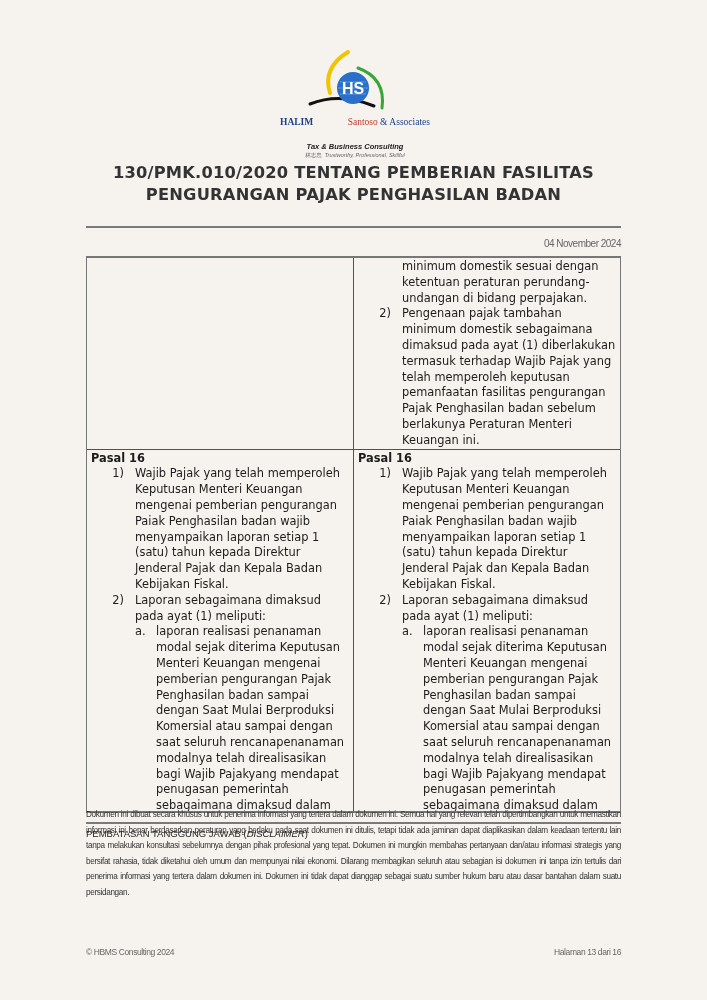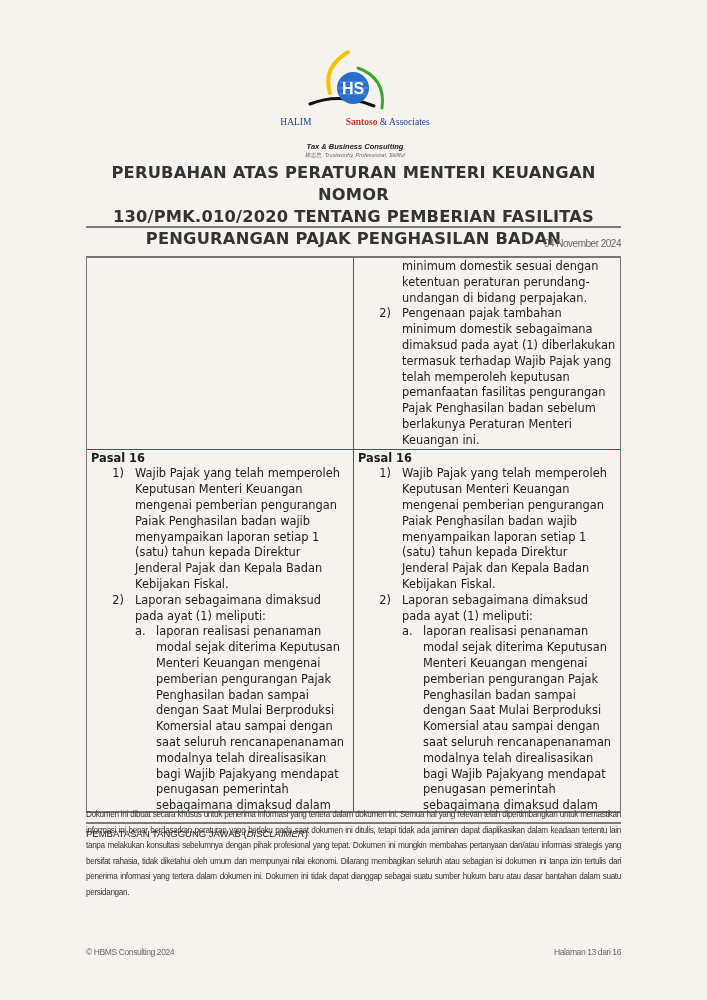--- a/index.html
+++ b/index.html
@@ -3,22 +3,22 @@
 <meta charset="utf-8">
 <style>
   html, body { margin:0; padding:0; }
   body {
     width:707px; height:1000px; background:#f6f3ee; position:relative; overflow:hidden;
     font-family:"Liberation Sans", sans-serif; color:#222;
   }
   .logo { position:absolute; left:300px; top:48px; width:110px; height:100px; }
   .logo-text { position:absolute; left:270px; top:117px; width:170px; text-align:center; }
   .logo-brand { font-family:"Liberation Serif", serif; font-size:9.5px; color:#1d3f8a; white-space:nowrap; }
-  .logo-brand b { font-weight:normal;margin-top:44px; }
-  .logo-brand .red { color:#c0392b; font-weight:bold;padding-left:32px; }
+  .logo-brand b { font-weight:bold;margin-top:44px; }
+  .logo-brand .red { color:#c0392b; font-weight:normal;padding-left:32px; }
   .logo-tag { font-size:7.5px; font-style:italic; font-weight:bold; color:#222; margin-top:15px; }
   .logo-motto { font-size:5.5px; font-style:italic; color:#666; margin-top:1px; }
   .logo-motto .cn { font-family:"DejaVu Serif", serif; font-style:normal; margin-right:3px; }
 
   .title {
     position:absolute; left:86px; top:162px; width:535px; text-align:center;
     font-family:"DejaVu Sans", sans-serif; font-weight:bold; font-size:16.3px; line-height:22px; color:#333;
     letter-spacing:0.2px;
   }
   .title-rule { position:absolute; left:86px; top:226px; width:535px; height:2px; background:#7a7a7a; }
@@ -58,21 +58,20 @@
     <text x="53" y="46" text-anchor="middle" font-family="Liberation Sans, sans-serif" font-size="16" font-weight="bold" fill="#fff">HS</text>
   </svg>
 </div>
 <div class="logo-text">
   <div class="logo-brand"><b>HALIM</b> <span class="red">Santoso</span> <span>&amp; Associates</span></div>
   <div class="logo-tag">Tax &amp; Business Consulting</div>
   <div class="logo-motto"><span class="cn">林志忠</span><span>Trustworthy, Professional, Skillful</span></div>
 </div>
 
 <div class="title">
-  <div>PERUBAHAN ATAS PERATURAN MENTERI KEUANGAN NOMOR</div>
   <div>130/PMK.010/2020 TENTANG PEMBERIAN FASILITAS</div>
   <div>PENGURANGAN PAJAK PENGHASILAN BADAN</div>
 </div>
 <div class="title-rule"></div>
 <div class="date">04 November 2024</div>
 
 <div class="table-wrap">
   <table>
     <tbody>
         <tr class="row1">

